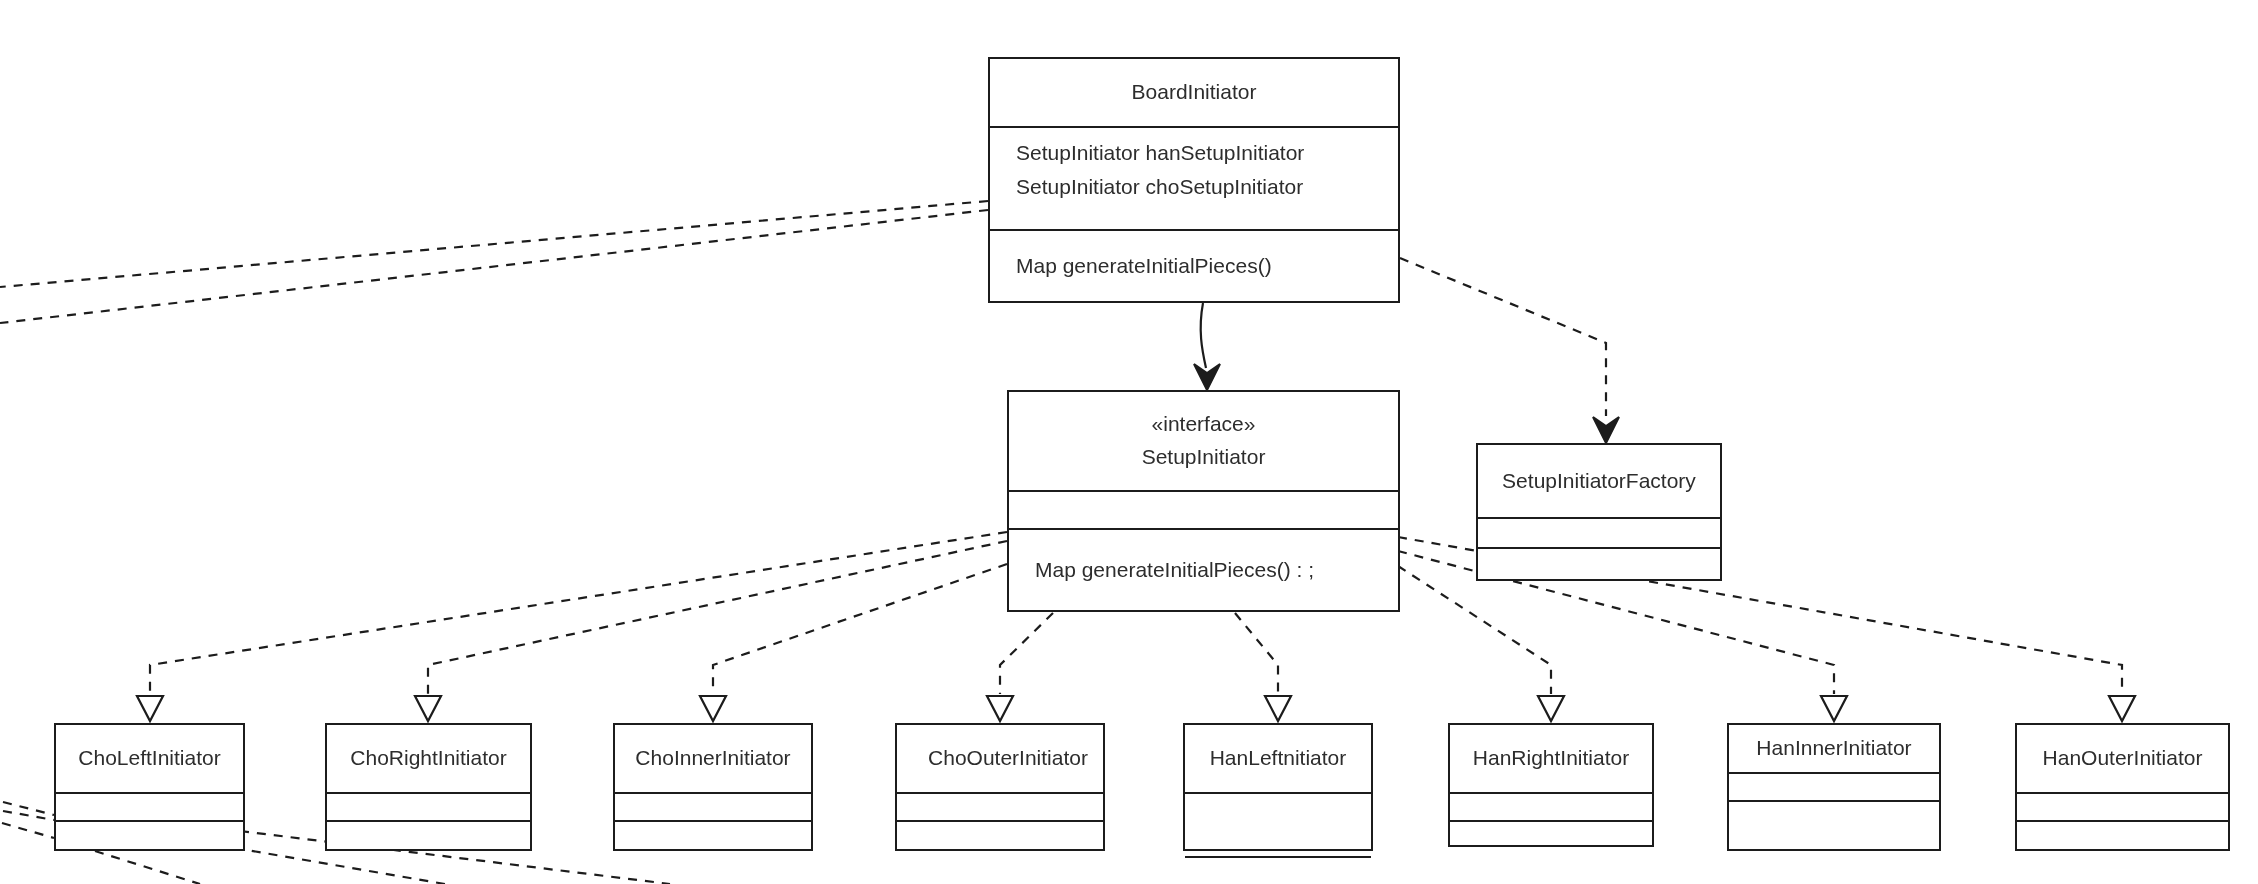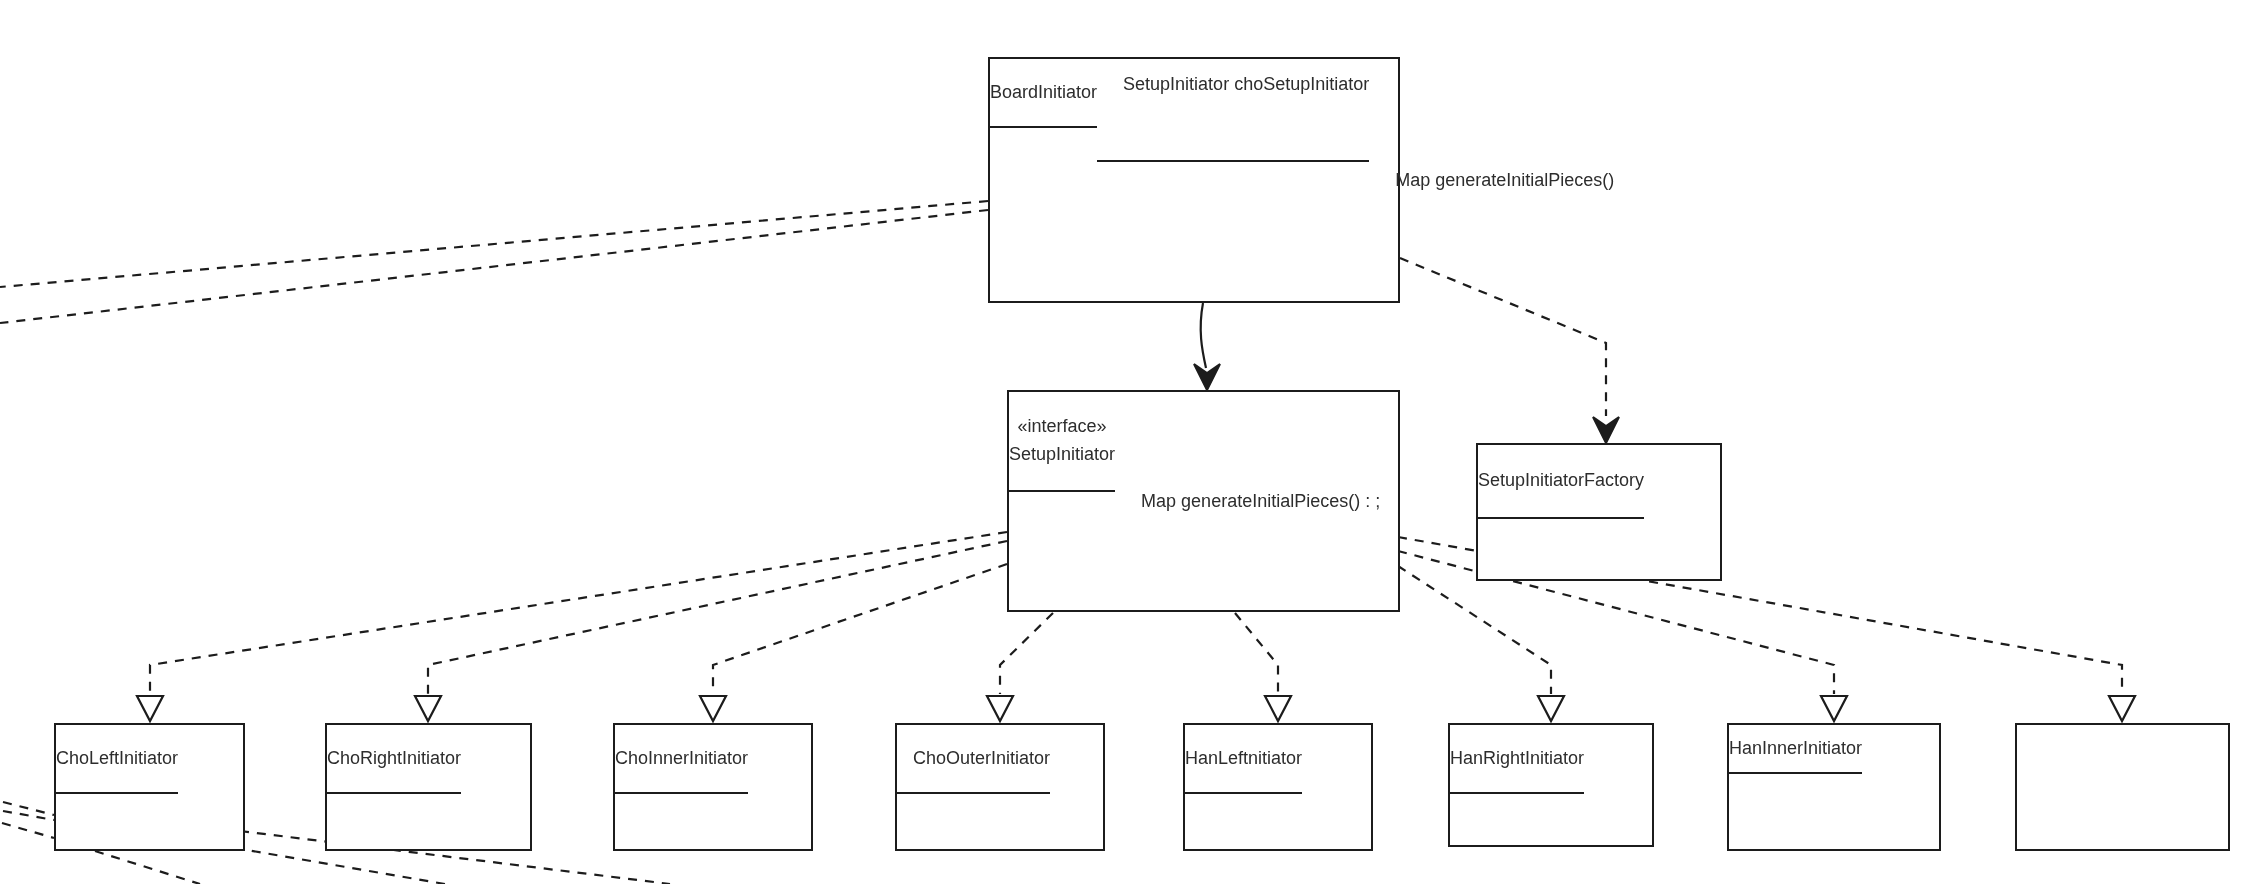--- a/index.html
+++ b/index.html
@@ -10,22 +10,23 @@
     overflow:hidden;
     font-family:"Liberation Sans", sans-serif;
   }
   #wires{position:absolute;left:0;top:0;width:2258px;height:884px;}
   .uml-class{
     position:absolute;
     background:#ffffff;
     border:2px solid #1c1c1c;
     box-sizing:border-box;
     display:flex;
+    flex-direction:column;
     color:#2d2d2d;
-    font-size:18px;
+    font-size:21px;
   }
   .sec{box-sizing:border-box;}
   .sec.title{
     border-bottom:2px solid #1c1c1c;
     display:flex;flex-direction:column;
     align-items:center;justify-content:center;
     line-height:1.55;
     flex:0 0 auto;
   }
   .sec.attrs{
@@ -84,20 +85,21 @@
     <path d="M1538,696 L1564,696 L1551,721 Z" fill="#ffffff" stroke="#1c1c1c" stroke-width="2.2"></path>
     <path d="M1821,696 L1847,696 L1834,721 Z" fill="#ffffff" stroke="#1c1c1c" stroke-width="2.2"></path>
     <path d="M2109,696 L2135,696 L2122,721 Z" fill="#ffffff" stroke="#1c1c1c" stroke-width="2.2"></path>
   </svg>
 
   <div class="uml-class" style="left:988px;top:57px;width:412px;height:246px;">
     <div class="sec title" style="height:69px;">
       <span>BoardInitiator</span>
     </div>
     <div class="sec attrs" style="height:103px;">
+      <div class="member">SetupInitiator hanSetupInitiator</div>
       <div class="member">SetupInitiator choSetupInitiator</div>
     </div>
     <div class="sec methods">
       <div class="member">Map generateInitialPieces()</div>
     </div>
   </div>
 
   <div class="uml-class" style="left:1007px;top:390px;width:393px;height:222px;">
     <div class="sec title" style="height:100px;">
       <span>«interface»</span>
@@ -167,17 +169,20 @@
 
   <div class="uml-class" style="left:1727px;top:723px;width:214px;height:128px;">
     <div class="sec title" style="height:49px;text-align:center;">
       <span>HanInnerInitiator</span>
     </div>
     <div class="sec attrs" style="height:28px;padding:0;"></div>
     <div class="sec methods"></div>
   </div>
 
   <div class="uml-class" style="left:2015px;top:723px;width:215px;height:128px;">
+    <div class="sec title" style="height:69px;">
+      <span>HanOuterInitiator</span>
+    </div>
     <div class="sec attrs" style="height:28px;padding:0;"></div>
     <div class="sec methods"></div>
   </div>
 
 </div>
 
 </body></html>

